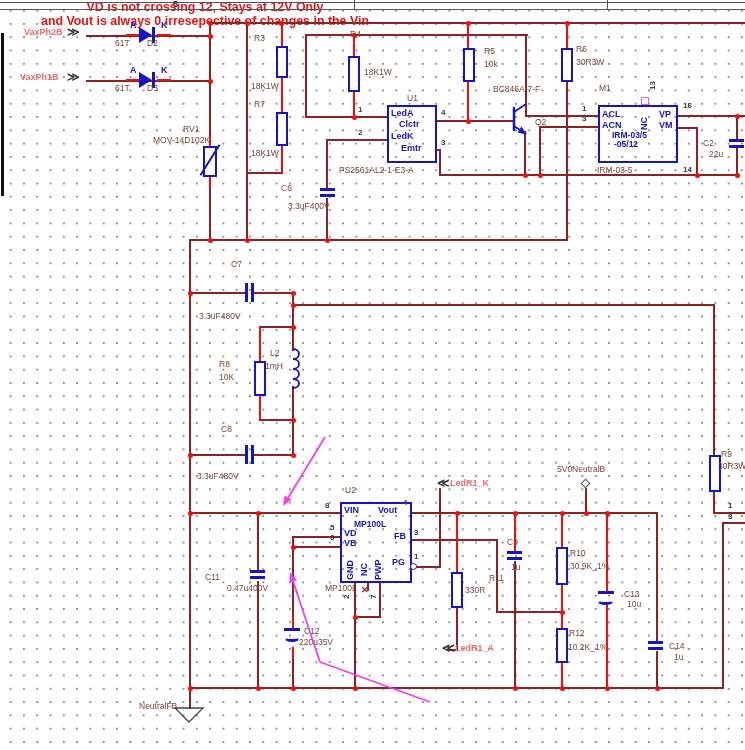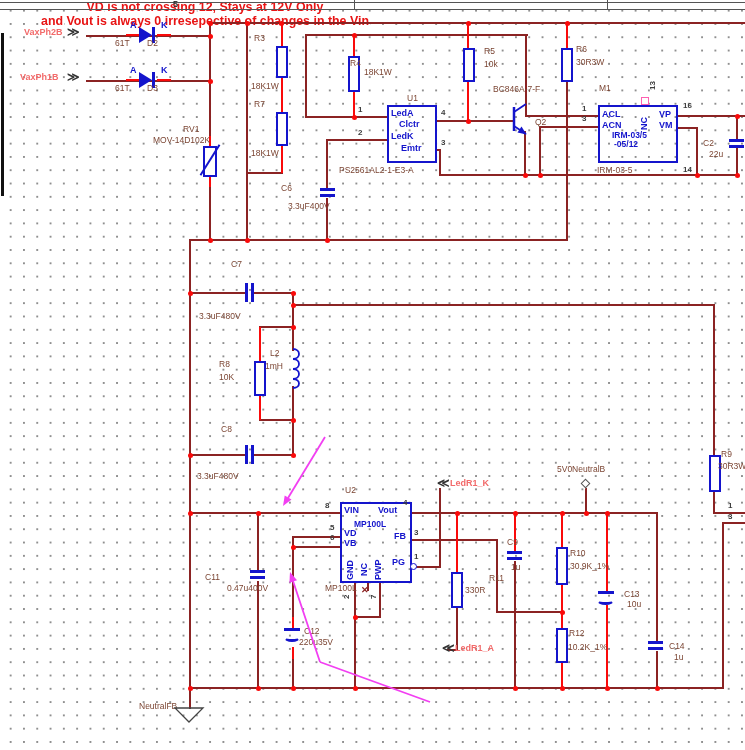--- a/index.html
+++ b/index.html
@@ -239,21 +239,21 @@
       <span class="t icb" style="left: 130px; top: 66px;">A</span>
       <span class="t icb" style="left: 161px; top: 66px;">K</span>
       <span class="t lbl" style="left: 115px; top: 84px;">61T</span>
       <span class="t lbl" style="left: 147px; top: 84px;">D3</span>
       <span class="t lbl" style="left: 183px; top: 125px;">RV1</span>
       <span class="t lbl" style="left: 153px; top: 136px;">MOV-14D102K</span>
       <span class="t lbl" style="left: 254px; top: 34px;">R3</span>
       <span class="t lbl" style="left: 251px; top: 82px;">18K1W</span>
       <span class="t lbl" style="left: 254px; top: 100px;">R7</span>
       <span class="t lbl" style="left: 251px; top: 149px;">18K1W</span>
-      <span class="t lbl" style="left: 350px; top: 59px;">R4</span>
+      <span class="t lbl" style="left: 350px; top: 30px;">R4</span>
       <span class="t lbl" style="left: 364px; top: 68px;">18K1W</span>
       <span class="t lbl" style="left: 407px; top: 94px;">U1</span>
       <span class="t pin" style="left: 358px; top: 106px;">1</span>
       <span class="t pin" style="left: 358px; top: 129px;">2</span>
       <span class="t pin" style="left: 441px; top: 109px;">4</span>
       <span class="t pin" style="left: 441px; top: 139px;">3</span>
       <span class="t icb" style="left: 391px; top: 109px;">LedA</span>
       <span class="t icb" style="left: 399px; top: 120px;">Clctr</span>
       <span class="t icb" style="left: 391px; top: 132px;">LedK</span>
       <span class="t icb" style="left: 401px; top: 144px;">Emtr</span>

